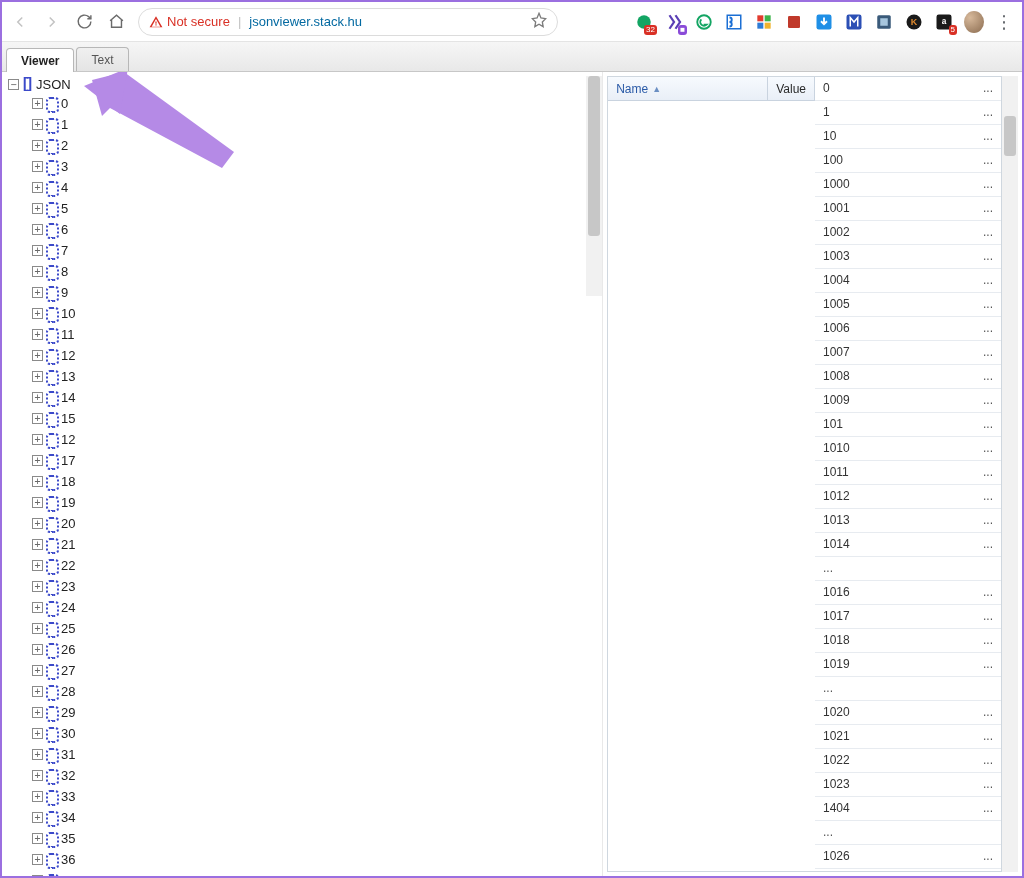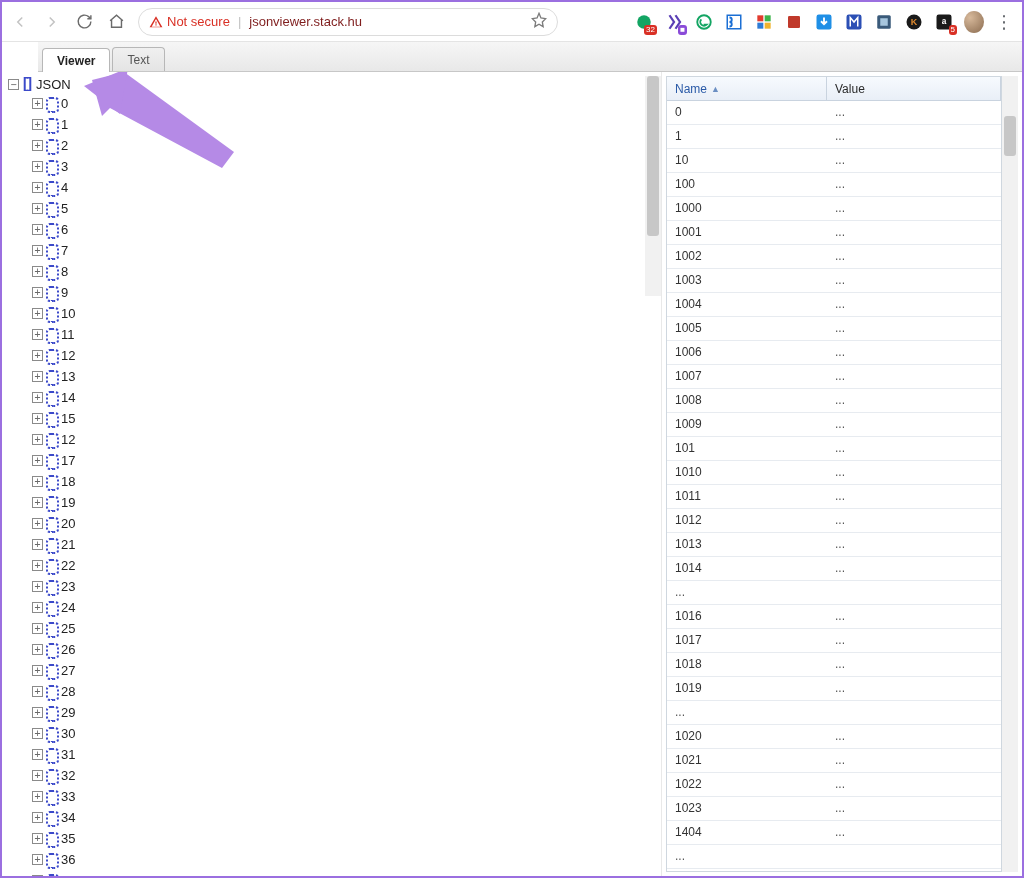--- a/index.html
+++ b/index.html
@@ -39,37 +39,36 @@
     display:flex;
     align-items:center;
     padding:0 10px;
     gap:8px;
     color:#5f6368;
     min-width:0;
     max-width:420px;
   }
   .warn-tri{color:#d93025;display:flex;align-items:center;gap:4px;}
   .omni-sep{color:#bfbfbf;}
-  .omni-url{color:#7f1d1d;}
+  .omni-url{color:#0369a1;}
   .omni-star{margin-left:auto;color:#7b7b7b;}
   .ext-row{display:flex;align-items:center;gap:10px;margin-left:auto;}
   .ext{width:20px;height:20px;display:flex;align-items:center;justify-content:center;font-size:11px;position:relative;}
   .ext .badge{position:absolute;bottom:-3px;right:-3px;background:#d93025;color:#fff;font-size:8px;padding:0 2px;border-radius:3px;line-height:10px;}
   .avatar{width:22px;height:22px;border-radius:50%;background:radial-gradient(circle at 30% 30%,#d7b99b,#8a6b4f);}
   .dots{color:#5f6368;font-size:18px;line-height:18px;}
   
   .tab-strip{
     height:30px;
     background:linear-gradient(#f6f6f6,#e8e8e8);
     border-bottom:1px solid #c7c7c7;
     display:flex;
     align-items:flex-end;
     padding:0 4px;
     gap:2px;
-    margin-left:36px;
   }
   .tab{
     height:24px;
     padding:0 14px;
     display:flex;align-items:center;
     border:1px solid #b7b7b7;
     border-bottom:none;
     border-radius:4px 4px 0 0;
     background:linear-gradient(#f0f0f0,#e4e4e4);
     color:#555;
@@ -129,21 +128,21 @@
     position:absolute;right:0;top:4px;width:16px;height:220px;
     background:#f1f1f1;
   }
   .vscroll-left .thumb{position:absolute;left:2px;top:0;width:12px;height:160px;background:#c7c7c7;border-radius:3px;}
   
   .right-wrap{flex:1;display:flex;}
   .right-pane{
     flex:1;
     border:1px solid #cfd7df;
     margin:4px 0 4px 4px;
-    display:flex;flex-direction:column;
+    display:flex;
     overflow:hidden;
   }
   .grid-head{
     display:flex;height:24px;
     background:linear-gradient(#f7fafe,#e9eff7);
     border-bottom:1px solid #c9d3df;
     font-size:12px;color:#2a2a2a;
   }
   .grid-head .col{padding:4px 8px;border-right:1px solid #c9d3df;display:flex;align-items:center;gap:4px;}
   .col-name{width:160px;color:#2a5aa7;}

